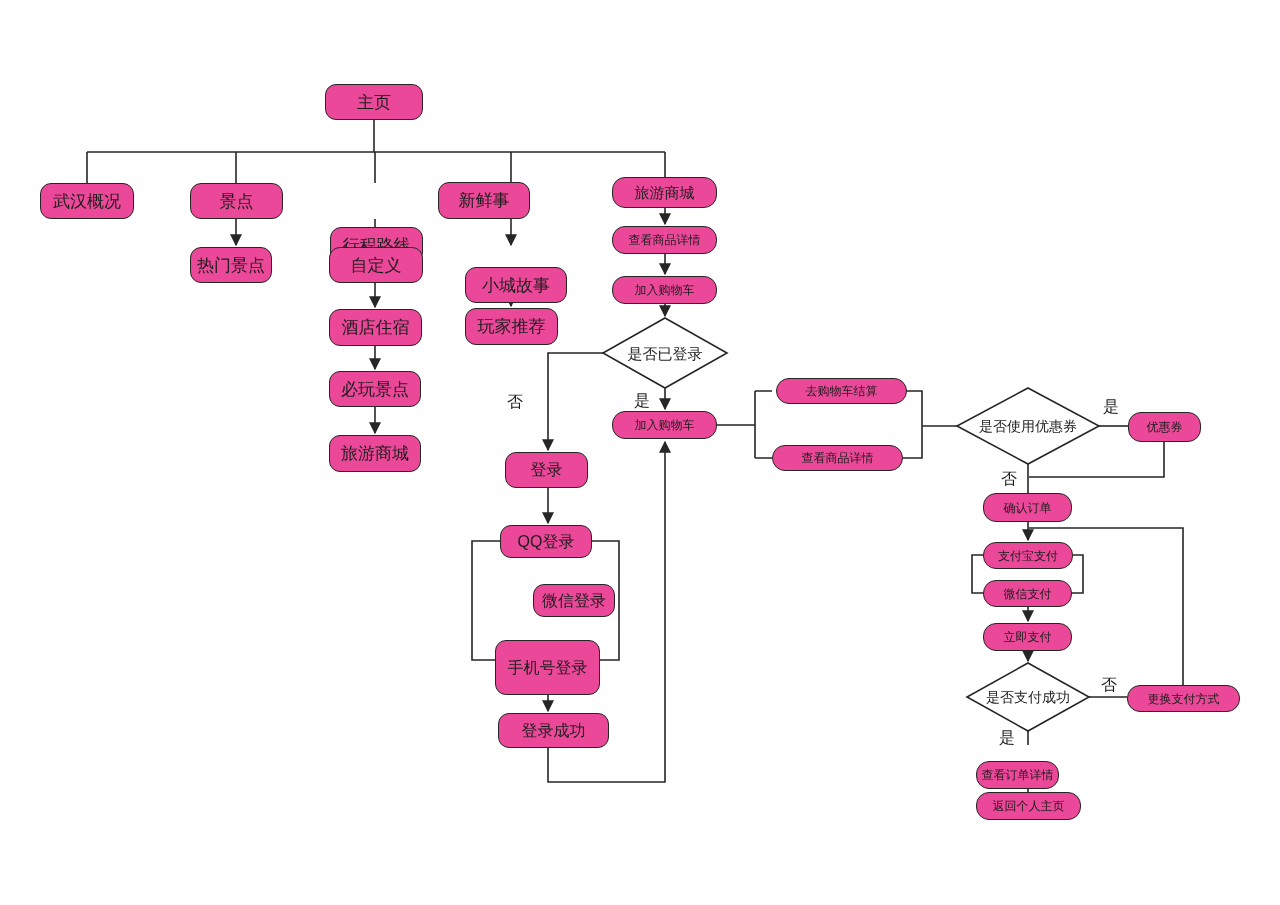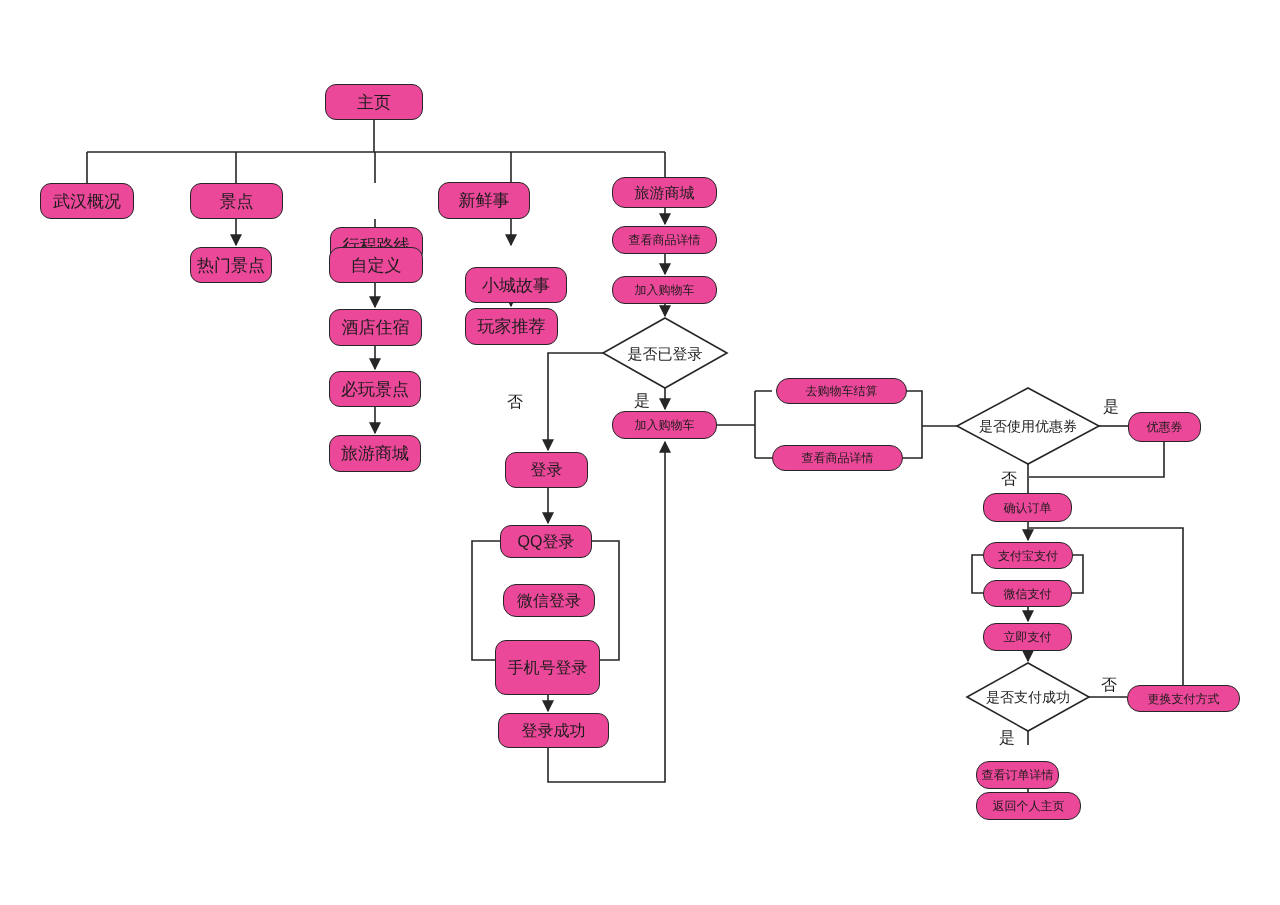--- a/index.html
+++ b/index.html
@@ -118,21 +118,21 @@
   <div class="node sz-lg" style="left:465px;top:247px;width:102px;height:36px;margin-top:20px;">小城故事</div>
   <div class="node sz-lg" style="left:465px;top:308px;width:93px;height:37px;">玩家推荐</div>
 
   <div class="node sz-sm" style="left:612px;top:177px;width:105px;height:31px;font-size:15px;">旅游商城</div>
   <div class="node sz-sm" style="left:612px;top:226px;width:105px;height:28px;">查看商品详情</div>
   <div class="node sz-sm" style="left:612px;top:276px;width:105px;height:28px;">加入购物车</div>
   <div class="node sz-sm" style="left:612px;top:411px;width:105px;height:28px;">加入购物车</div>
 
   <div class="node sz-md" style="left:505px;top:452px;width:83px;height:36px;">登录</div>
   <div class="node sz-md" style="left:500px;top:525px;width:92px;height:33px;">QQ登录</div>
-  <div class="node sz-md" style="left:503px;top:584px;width:92px;height:33px;border-radius:13px;">微信登录</div>
+  <div class="node sz-md" style="left:533px;top:584px;width:82px;height:33px;">微信登录</div>
   <div class="node sz-md" style="left:495px;top:640px;width:105px;height:55px;">手机号登录</div>
   <div class="node sz-md" style="left:498px;top:713px;width:111px;height:35px;">登录成功</div>
 
   <div class="node sz-sm" style="left:776px;top:378px;width:131px;height:26px;">去购物车结算</div>
   <div class="node sz-sm" style="left:772px;top:445px;width:131px;height:26px;">查看商品详情</div>
 
   <div class="node sz-sm" style="left:1128px;top:412px;width:73px;height:30px;">优惠券</div>
   <div class="node sz-sm" style="left:983px;top:493px;width:89px;height:29px;">确认订单</div>
   <div class="node sz-sm" style="left:983px;top:542px;width:90px;height:27px;">支付宝支付</div>
   <div class="node sz-sm" style="left:983px;top:580px;width:89px;height:27px;">微信支付</div>

